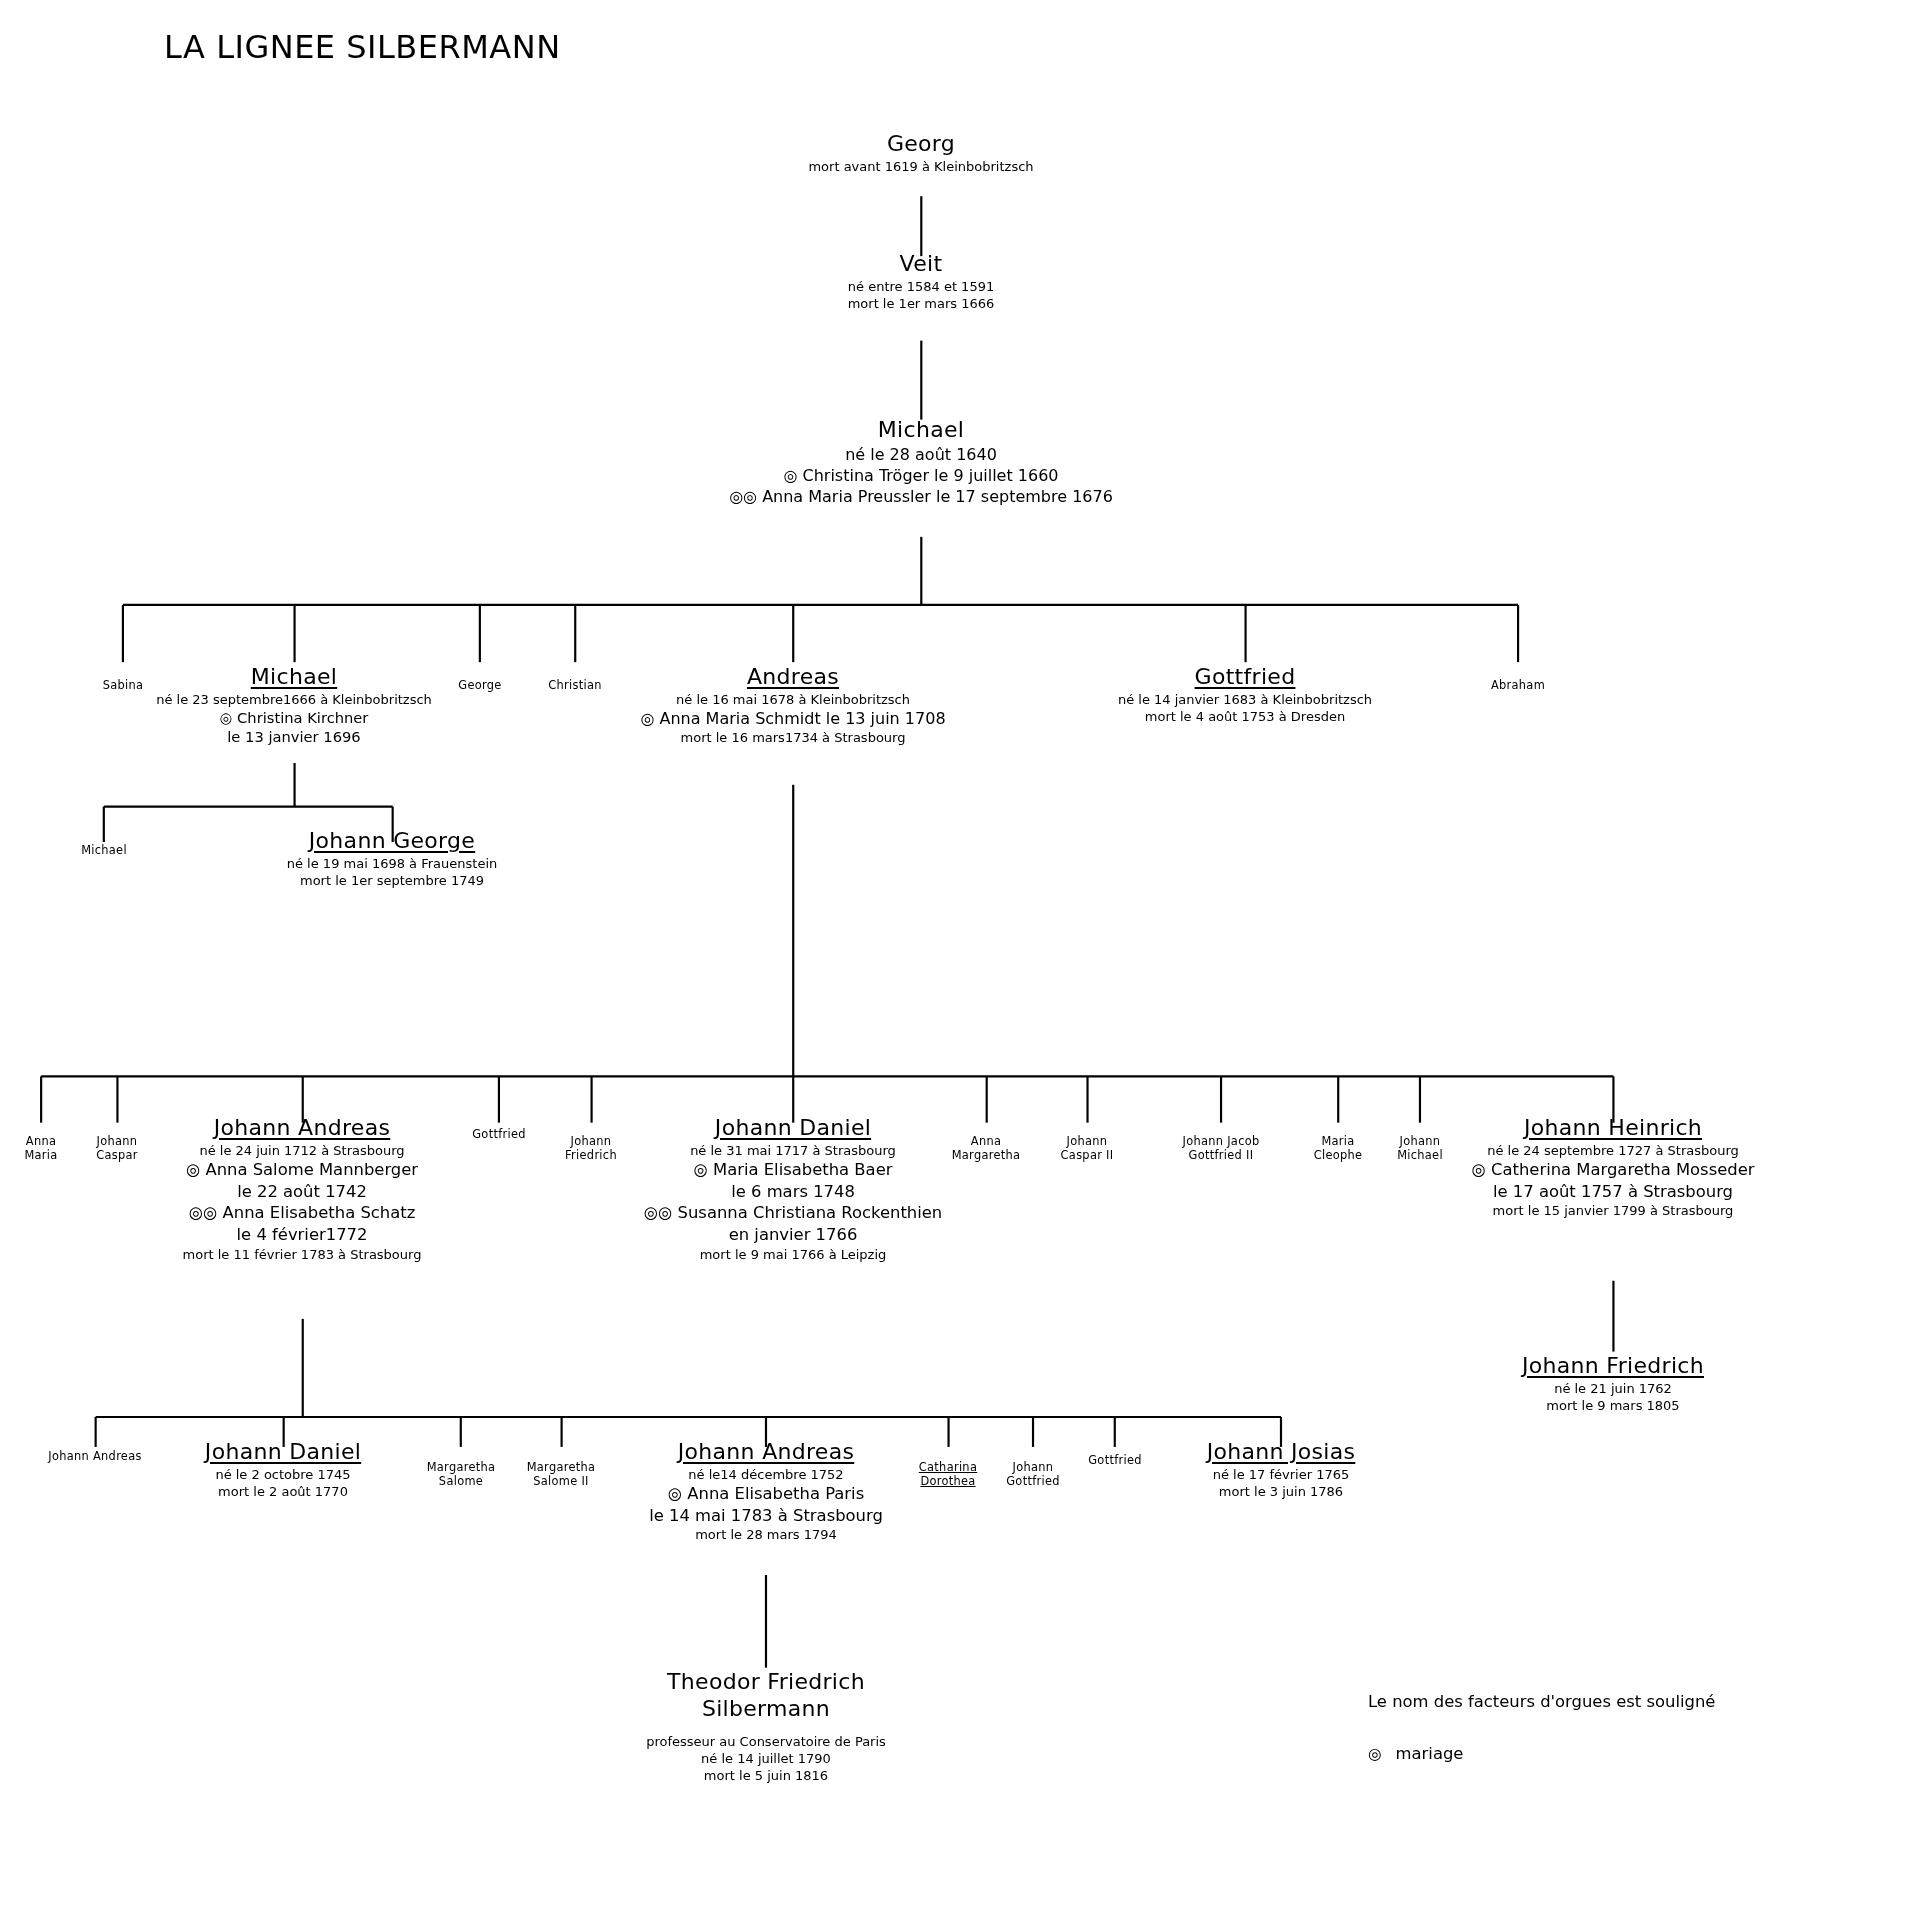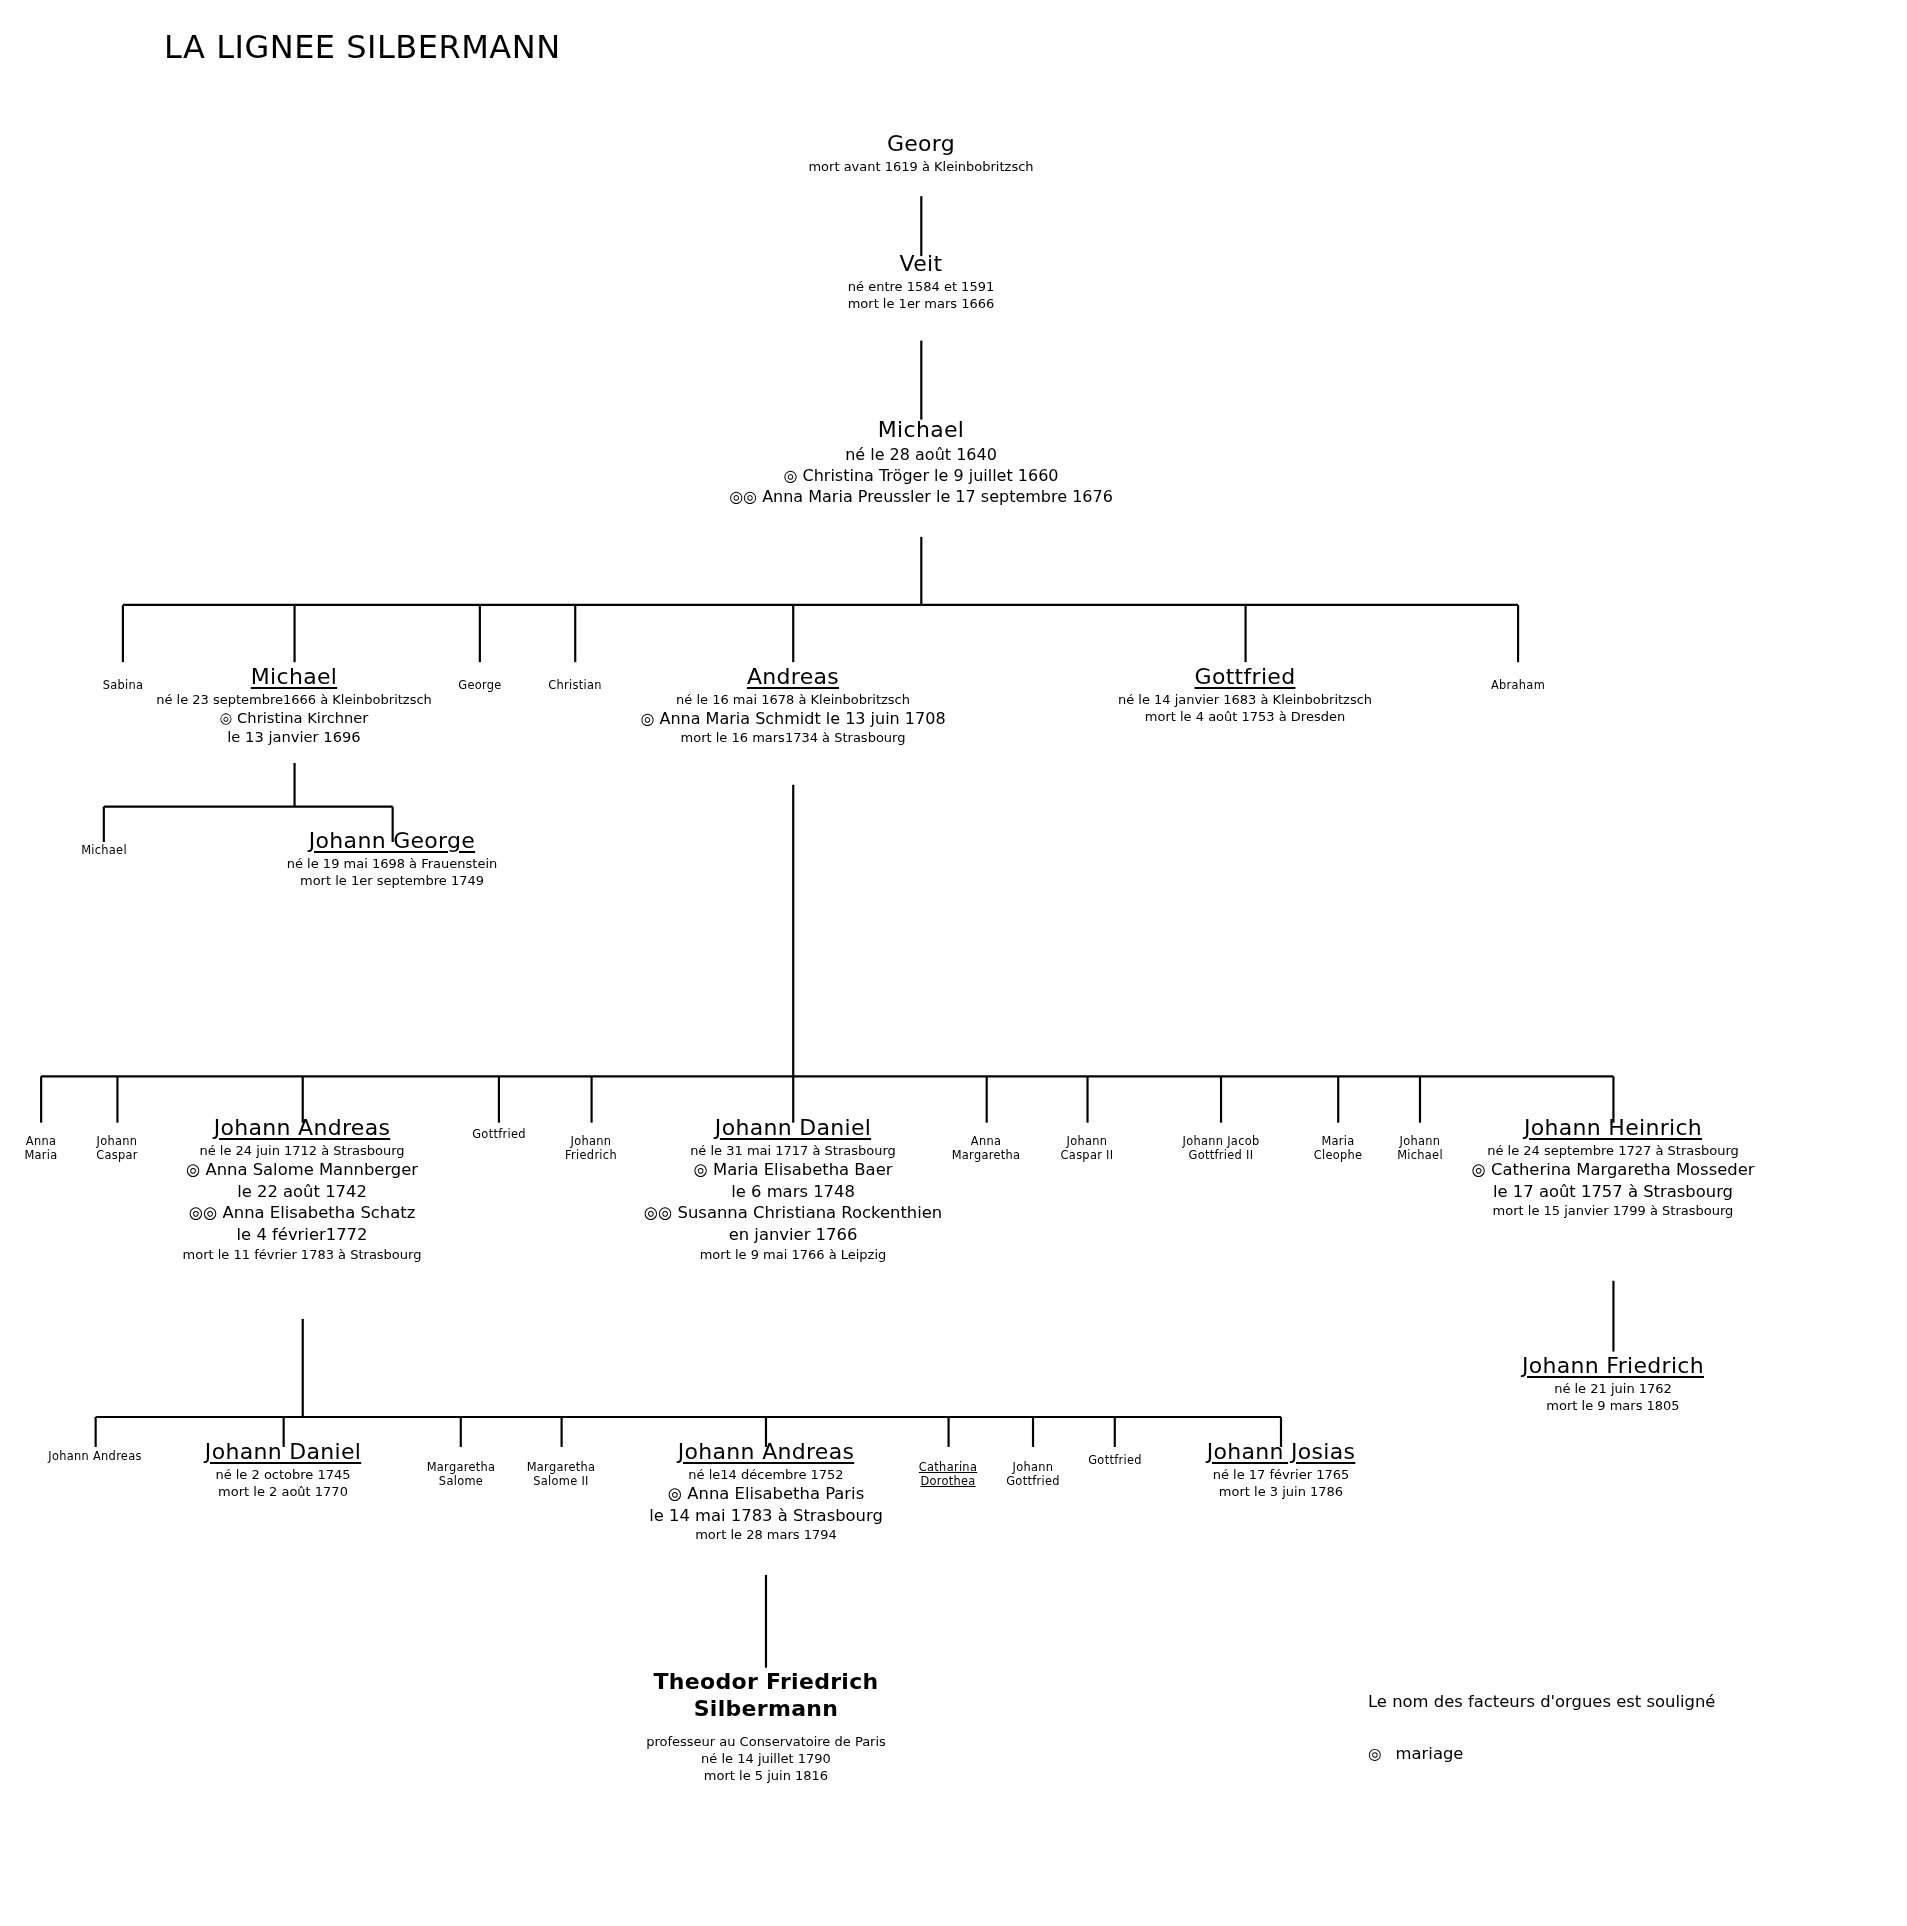--- a/index.html
+++ b/index.html
@@ -329,21 +329,21 @@
     <div class="nm">Gottfried</div>
   </div>
 
   <div class="node" style="left:1281px; top:1439px;">
     <div class="nm u">Johann Josias</div>
     <div class="det">né le 17 février 1765</div>
     <div class="det">mort le 3 juin 1786</div>
   </div>
 
   <div class="node" style="left:766px; top:1669px;">
-    <div class="nm" style="white-space:pre-line;font-weight:bold;">Theodor Friedrich
+    <div class="nm" style="white-space:pre-line;">Theodor Friedrich
 Silbermann</div>
     <div class="det" style="margin-top:10px;">professeur au Conservatoire de Paris</div>
     <div class="det">né le 14 juillet 1790</div>
     <div class="det">mort le 5 juin 1816</div>
   </div>
 
   <div class="legend" style="left:1368px; top:1692px;">Le nom des facteurs d'orgues est souligné</div>
   <div class="legend legend-row" style="left:1368px; top:1744px;">
     <span class="ring">◎</span>
     <span>mariage</span>

